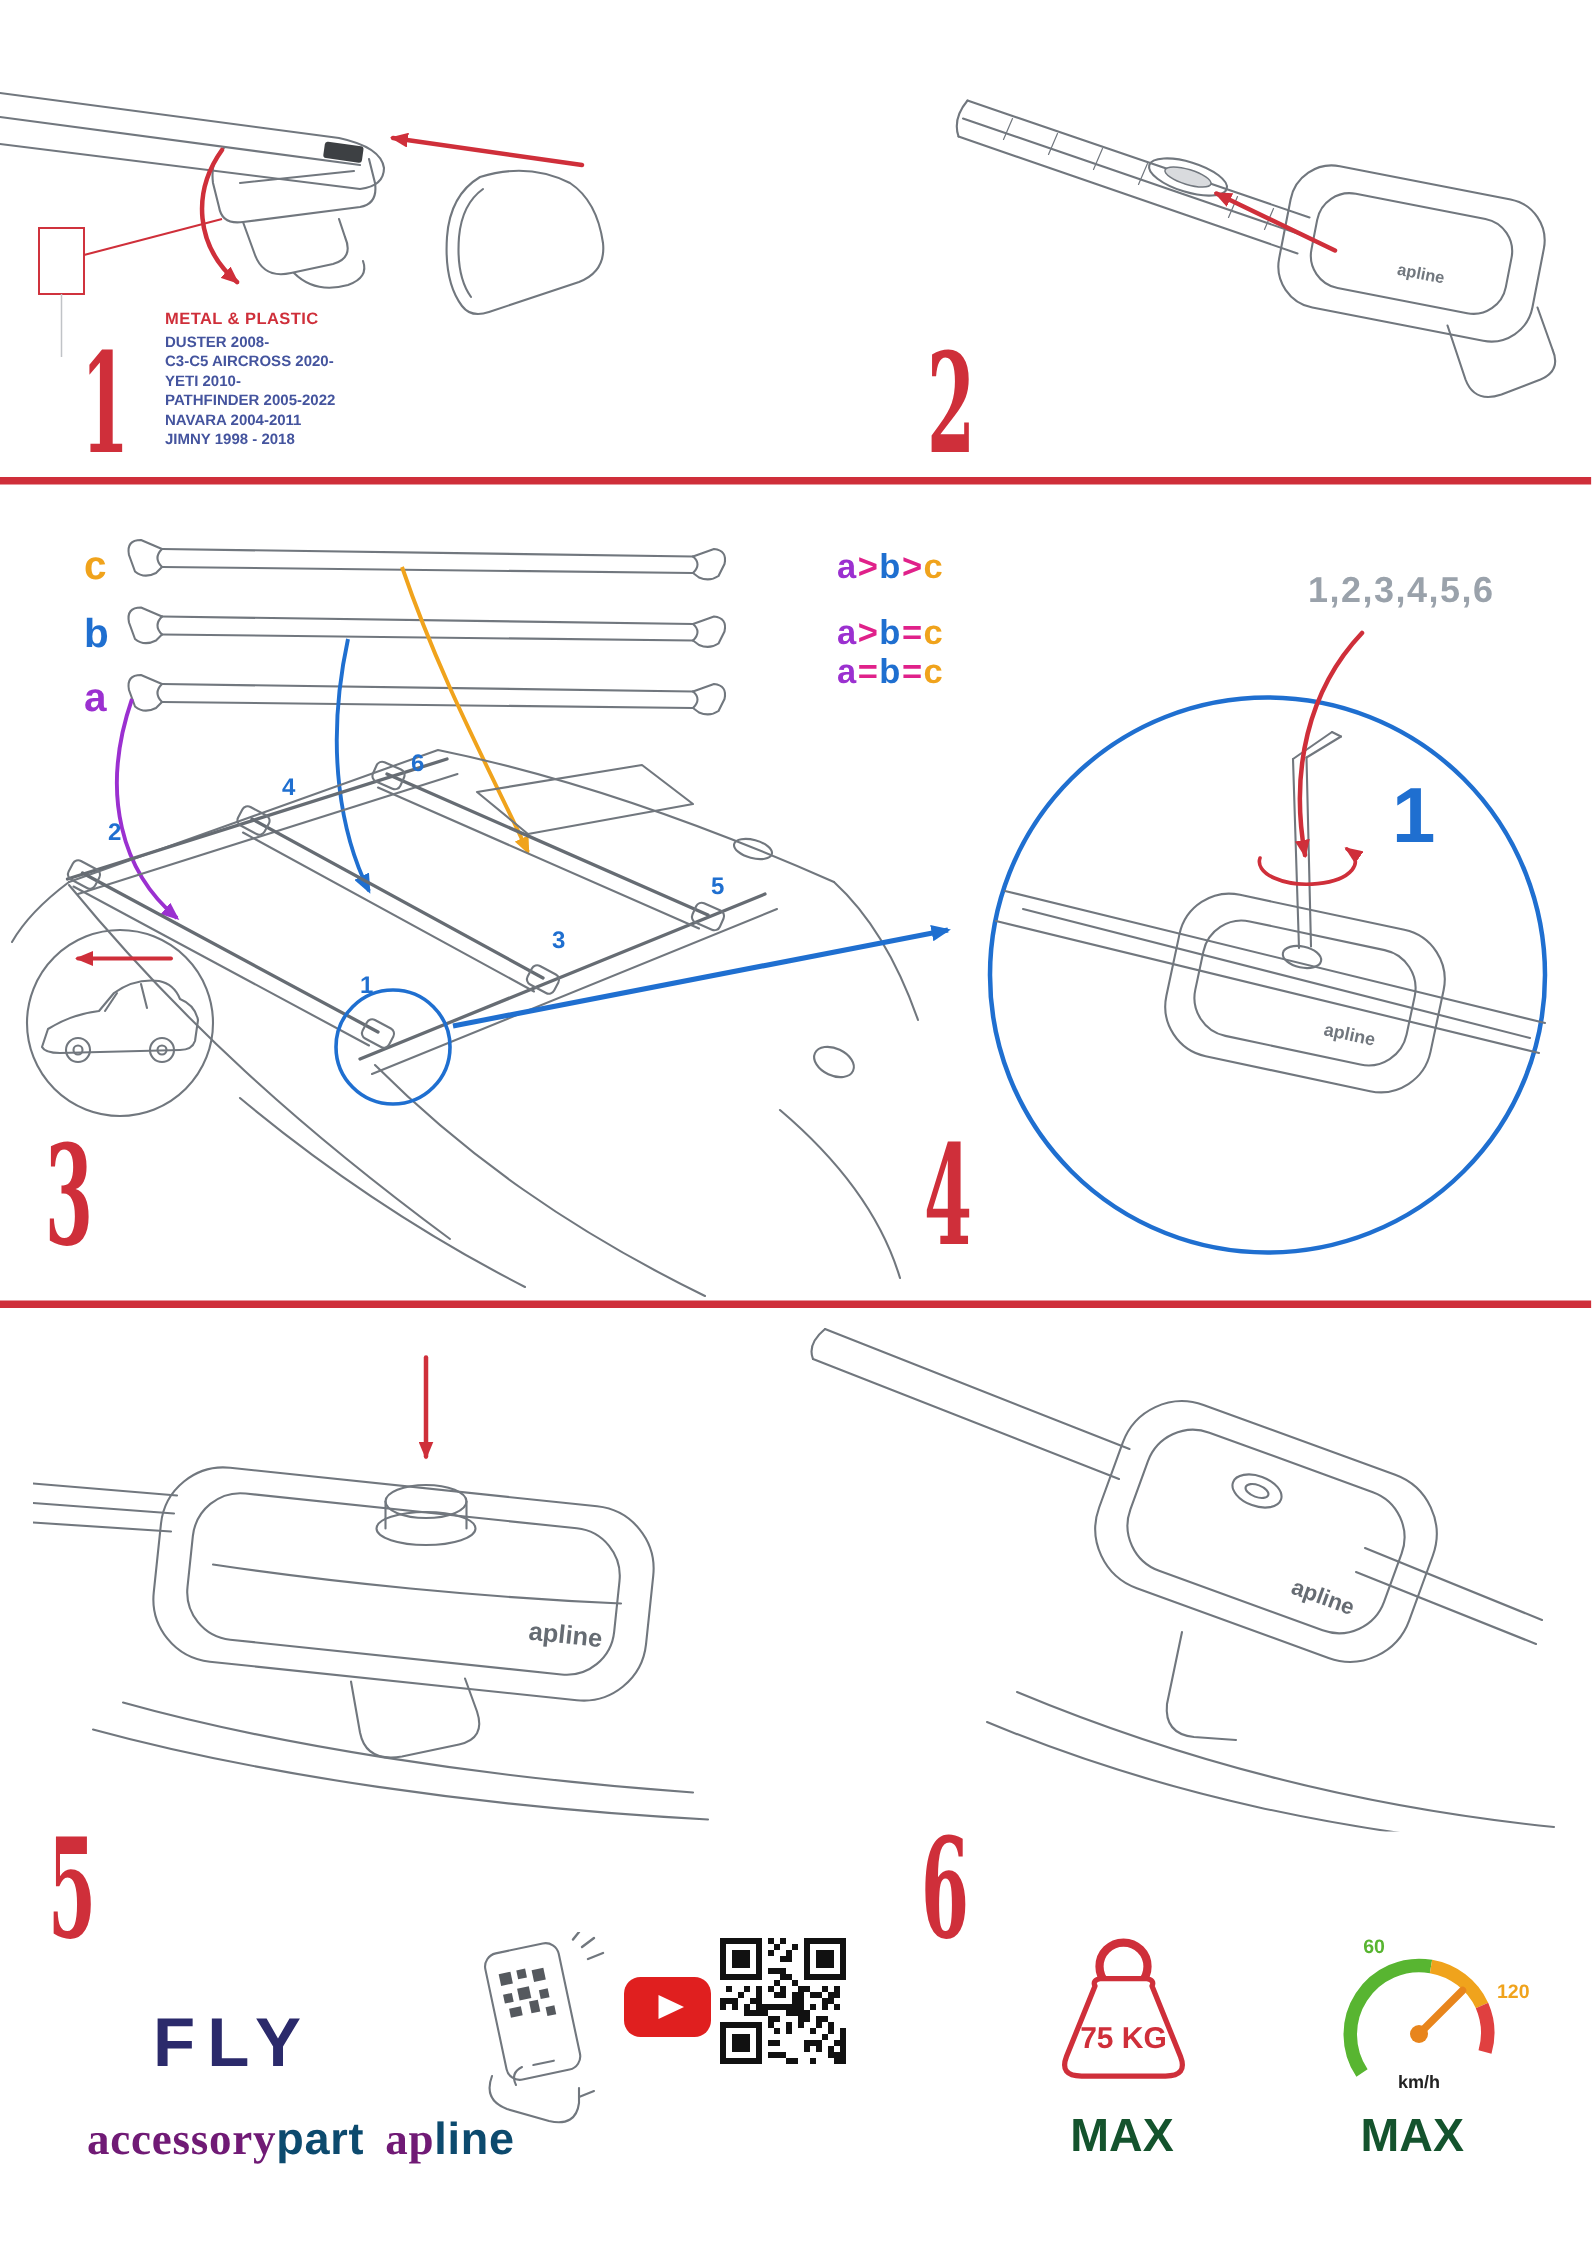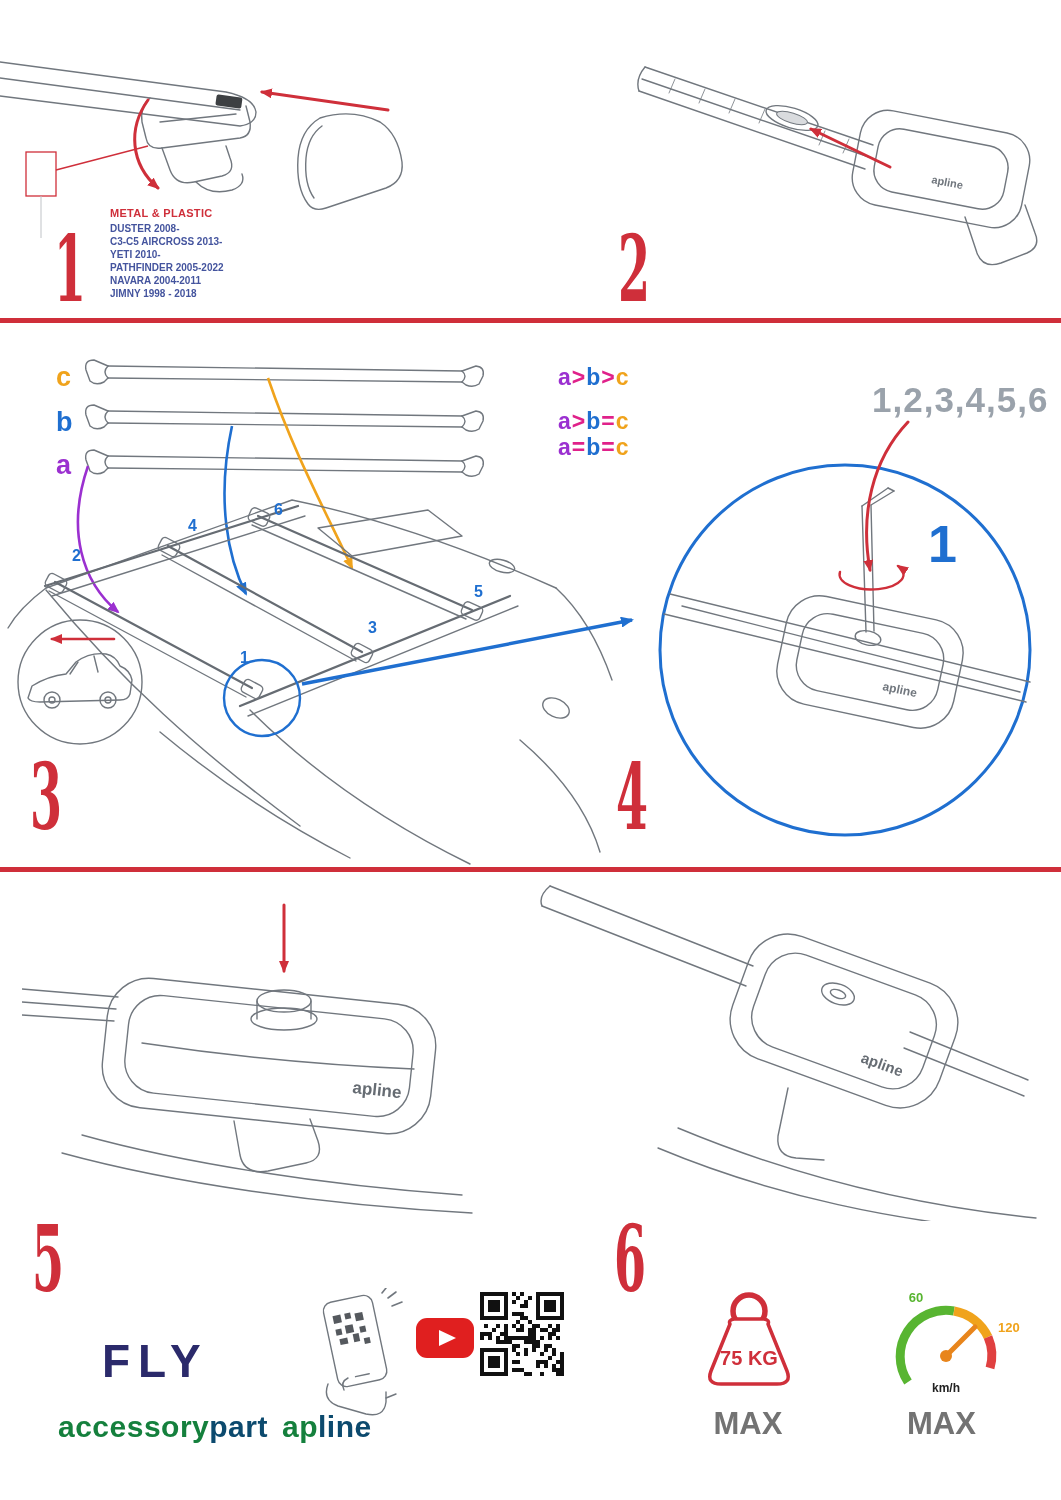--- a/index.html
+++ b/index.html
@@ -23,28 +23,28 @@
   .mat-title { color:#cf2f3a; font-size:11px; font-weight:700; margin-bottom:2px; letter-spacing:0.3px; }
   .veh { color:#44549e; font-size:10px; font-weight:700; }
 
   .barlabel { font-size:27px; font-weight:700; line-height:1; }
   .cPurple { color:#9b30d0; } .cBlue { color:#1f6fd0; } .cOrange { color:#f0a31c; } .cOp { color:#e0218a; }
 
   .legend-row { font-size:23px; font-weight:700; line-height:1; letter-spacing:1px; }
 
   .roofnum { position:absolute; color:#1f6fd0; font-size:16px; font-weight:700; line-height:1; }
 
-  .seq { color:#9aa2ab; font-size:35px; font-weight:700; letter-spacing:1px; }
+  .seq { color:#9aa2ab; font-size:24px; font-weight:700; letter-spacing:1px; }
   .bigblue1 { color:#1f6fd0; font-size:52px; font-weight:700; line-height:1; }
 
   .fly { color:#2b2a6b; font-size:46px; font-weight:700; letter-spacing:8px; }
   .logoline { font-size:30px; font-weight:700; letter-spacing:0.5px; white-space:nowrap; }
-  .lg-gray { color:#15803d; } .lg-red { color:#0c4a6e; } .lg-gap { display:inline-block; width:14px; }
-
-  .maxlbl { font-size:31px; font-weight:700; color:#737373; text-align:center; }
+  .lg-gray { color:#701a75;font-family:Liberation Serif, serif; } .lg-red { color:#0c4a6e; } .lg-gap { display:inline-block; width:14px; }
+
+  .maxlbl { font-size:31px; font-weight:700; color:#14532d; text-align:center; }
 </style>
 </head>
 <body>
 
 <div class="page">
 
   <svg class="abs" style="width:0;height:0;left:0;top:0">
     <defs>
       <marker id="m-red" markerWidth="12" markerHeight="10" refX="10" refY="5" orient="auto" markerUnits="userSpaceOnUse">
           <path d="M0,0 L12,5 L0,10 Z" fill="#cf2f3a"></path>
@@ -83,21 +83,21 @@
     <path class="ra" d="M148,62 C128,90 130,126 158,150" marker-end="url(#m-red)"></path>
 
     <rect x="26" y="114" width="30" height="44" fill="none" stroke="#cf2f3a" stroke-width="1.3"></rect>
     <path d="M56,132 L148,108" stroke="#cf2f3a" stroke-width="1.3" fill="none"></path>
     <path d="M41,158 L41,200" stroke="#c0c3c7" stroke-width="1" fill="none"></path>
   </svg>
 
   <div class="abs materials" style="left:110px;top:206px">
     <div class="mat-title">METAL &amp; PLASTIC</div>
     <div class="veh">DUSTER 2008-</div>
-    <div class="veh">C3-C5 AIRCROSS 2013-</div>
+    <div class="veh">C3-C5 AIRCROSS 2020-</div>
     <div class="veh">YETI 2010-</div>
     <div class="veh">PATHFINDER 2005-2022</div>
     <div class="veh">NAVARA 2004-2011</div>
     <div class="veh">JIMNY 1998 - 2018</div>
   </div>
 
   <div class="abs stepnum" style="left:54px;top:228px">1</div>
 
   <svg class="abs" style="left:635px;top:55px" width="425" height="240" viewBox="0 0 425 240">
 

